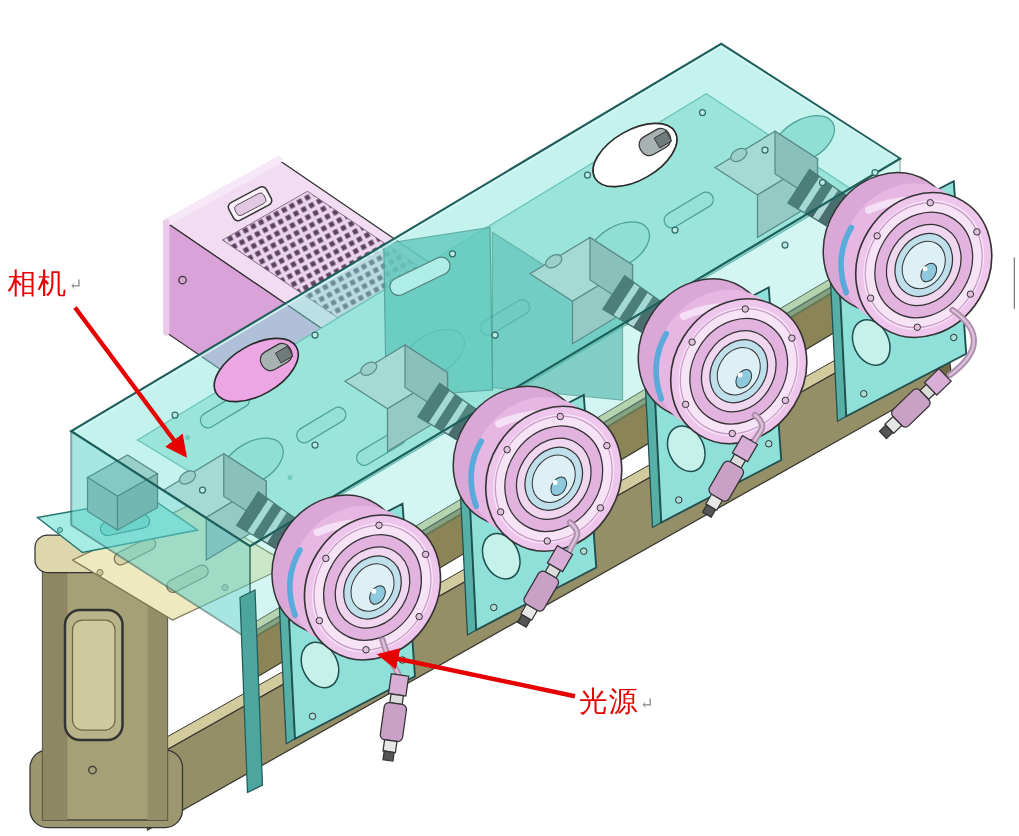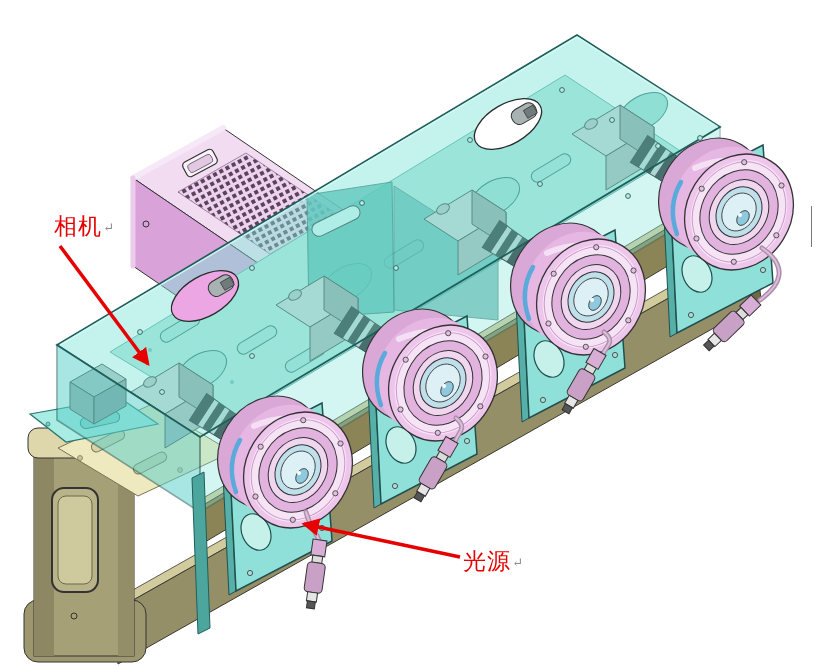--- a/index.html
+++ b/index.html
@@ -6,21 +6,21 @@
     --accent:#e60000; --glass-teal:#7de4d8; --plate-teal:#8fe0d8;
     --ring-pink:#eec6ec; --frame-khaki:#a5a076; --box-pink:#f2dcf2; --background:#ffffff;
   }
   html,body{margin:0;padding:0;background:#fff;}
   .canvas{position:relative;width:815px;height:669px;background:var(--background);
     overflow:hidden;font-family:"Liberation Serif","DejaVu Serif",serif;}
   .canvas svg{position:absolute;left:0;top:0;}
   .callout{position:absolute;color:var(--accent);font-size:23px;line-height:1.1;
     letter-spacing:1px;white-space:nowrap;user-select:none;}
   .callout .ret{color:#8a8a8a;font-size:13px;letter-spacing:0;margin-left:1px;vertical-align:2px;}
-  .label-camera{left:6px;top:214px;margin-left:48px;}
+  .label-camera{left:6px;top:214px;}
   .label-light{left:463px;top:549px;}
   .edge-artifact{position:absolute;left:811px;top:206px;width:1px;height:41px;background:#7a7a7a;}
 </style>
 </head>
 <body>
 
 <div class="canvas">
 <svg width="815" height="669" viewBox="0 0 815 669">
   <defs>
     <pattern id="vent" width="7" height="7" patternUnits="userSpaceOnUse" patternTransform="rotate(-28)">

